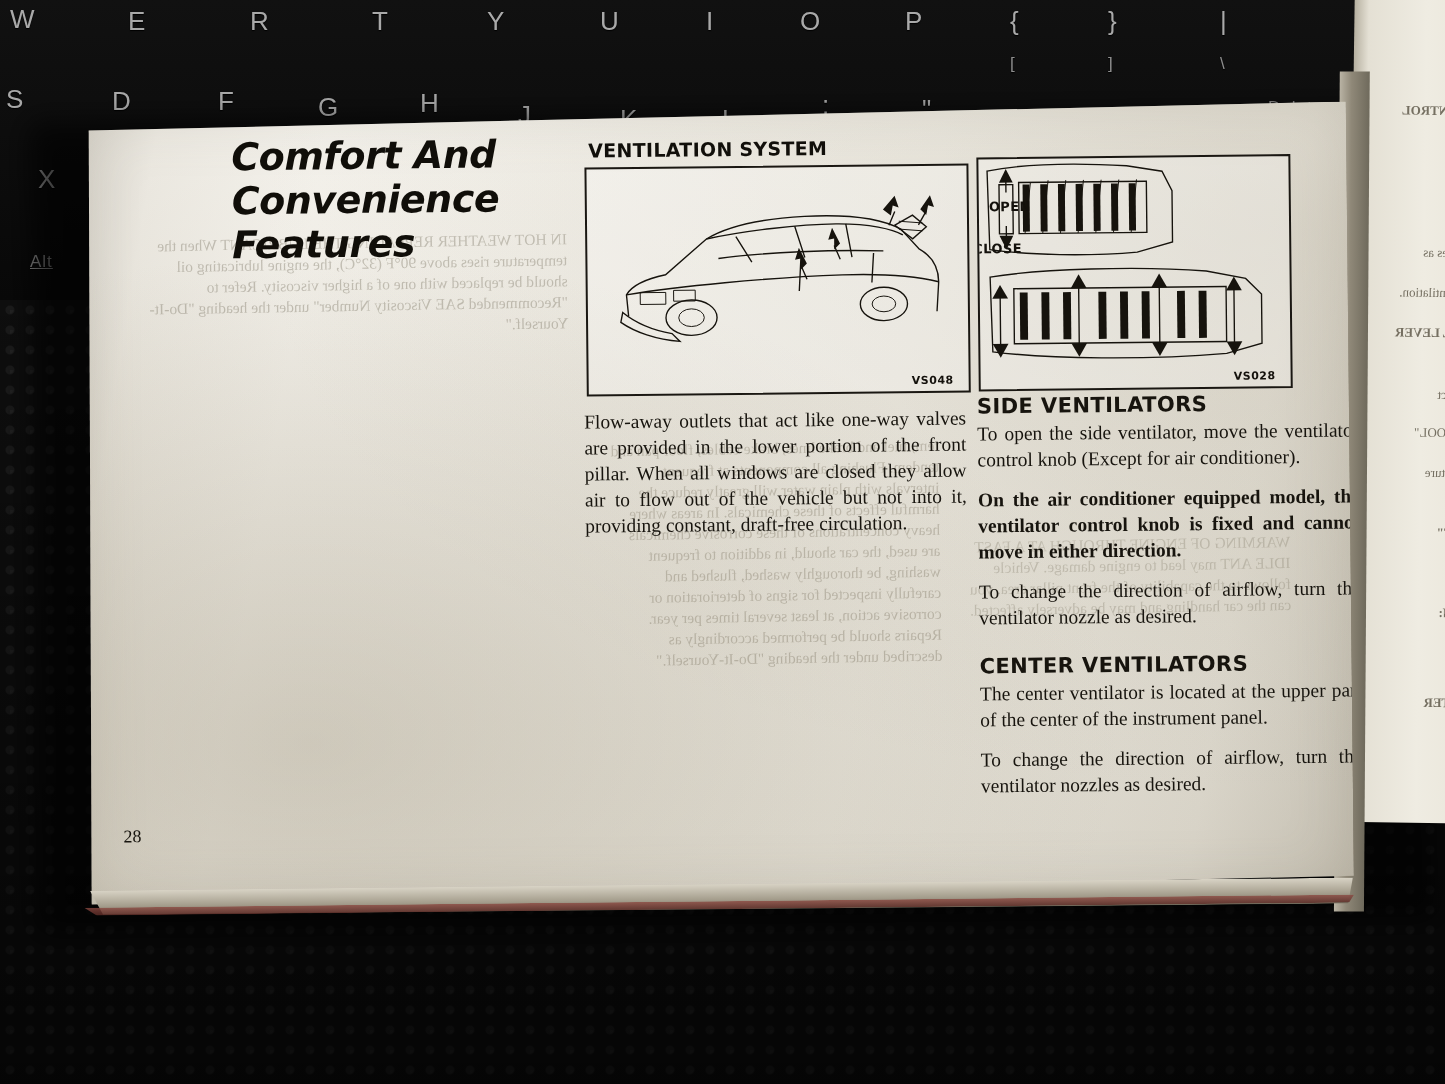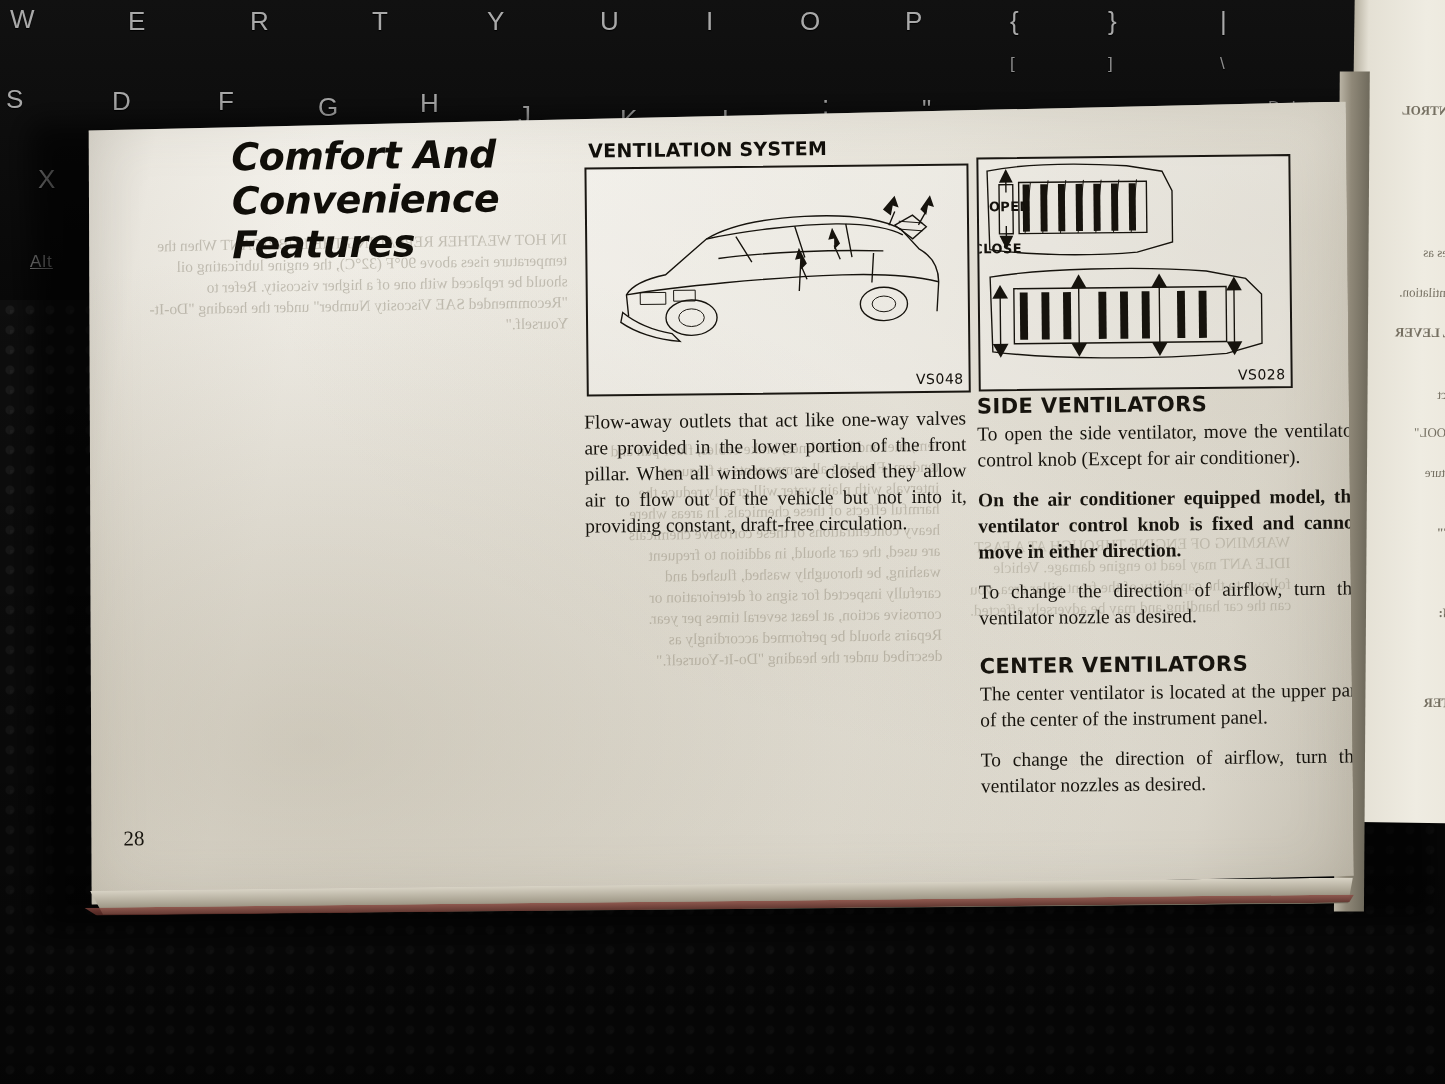--- a/index.html
+++ b/index.html
@@ -213,25 +213,25 @@
   .figure {
     position: absolute;
     border: 2px solid #1a1712;
     background: rgba(255,255,255,0.28);
     overflow: hidden;
   }
   #figure-flowaway { left: 508px; top: 58px; width: 380px; height: 225px; }
   #figure-sidevent { left: 900px; top: 52px; width: 310px; height: 230px; }
   .fig-code {
     position: absolute;
-    right: 5px;
+    right: 15px;
     bottom: 4px;
     font-family: "DejaVu Sans", sans-serif;
-    font-size: 14px;
-    font-weight: 400;
+    font-size: 11px;
+    font-weight: 700;
     letter-spacing: 0.5px;
     color: #14110c;
   }
   .fig-label {
     position: absolute;
     font-family: "DejaVu Sans", sans-serif;
     font-size: 13px;
     font-weight: 700;
     letter-spacing: 0.4px;
     color: #14110c;
@@ -257,21 +257,21 @@
   }
   .col p { margin: 0 0 14px 0; }
   .col p.bold { font-weight: 700; }
   .col h3.second { margin-top: 22px; }
 
   .page-number {
     position: absolute;
     left: 40px;
     top: 712px;
     font-family: "Liberation Serif", serif;
-    font-size: 21px;
+    font-size: 18px;
     color: #17140e;
   }
 
   
   svg .ln { fill: none; stroke: #16130d; stroke-width: 1.4; }
   svg .ln-thin { fill: none; stroke: #16130d; stroke-width: 1; }
   svg .fillblk { fill: #16130d; }
 </style>
 </head>
 <body>

